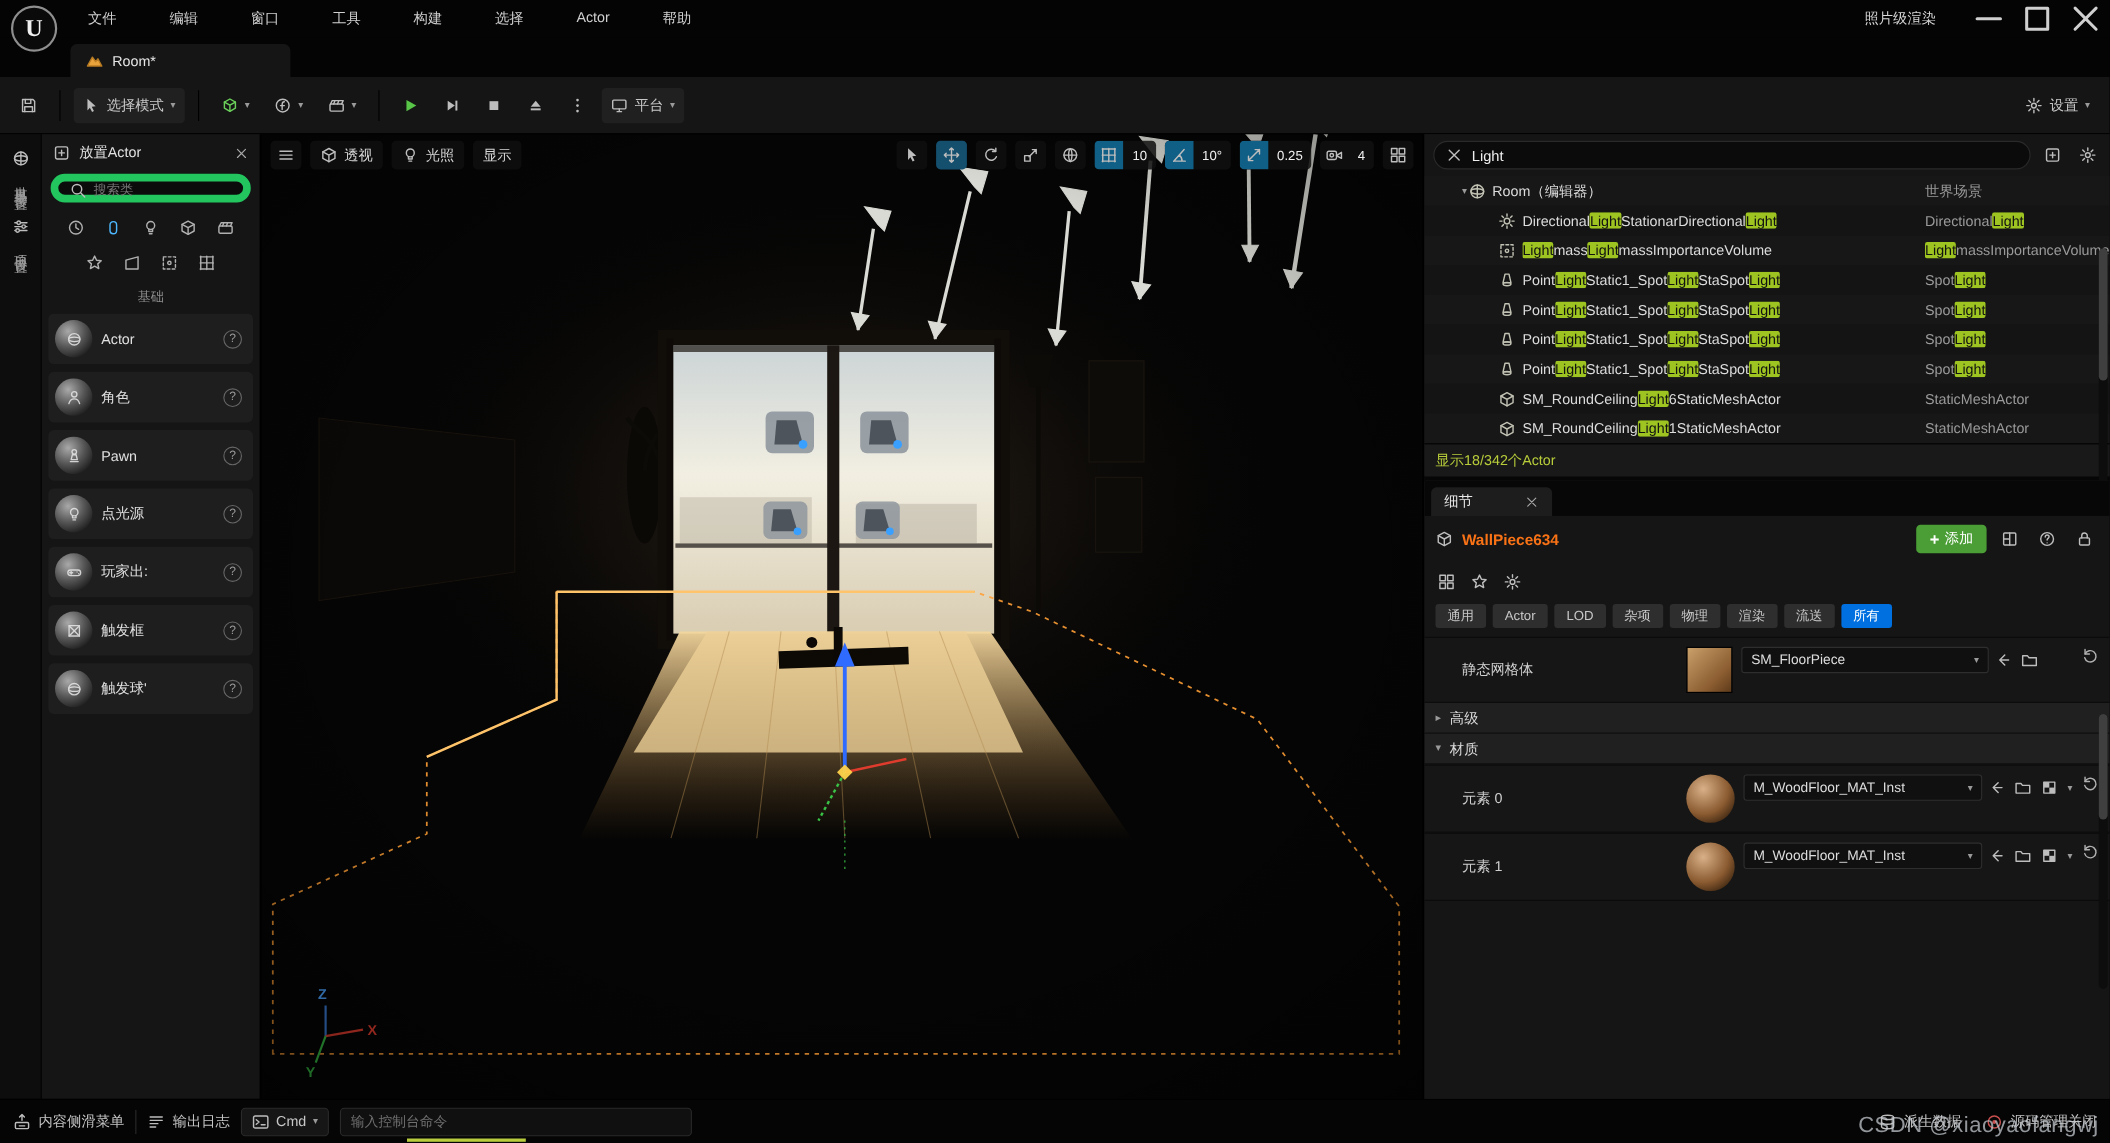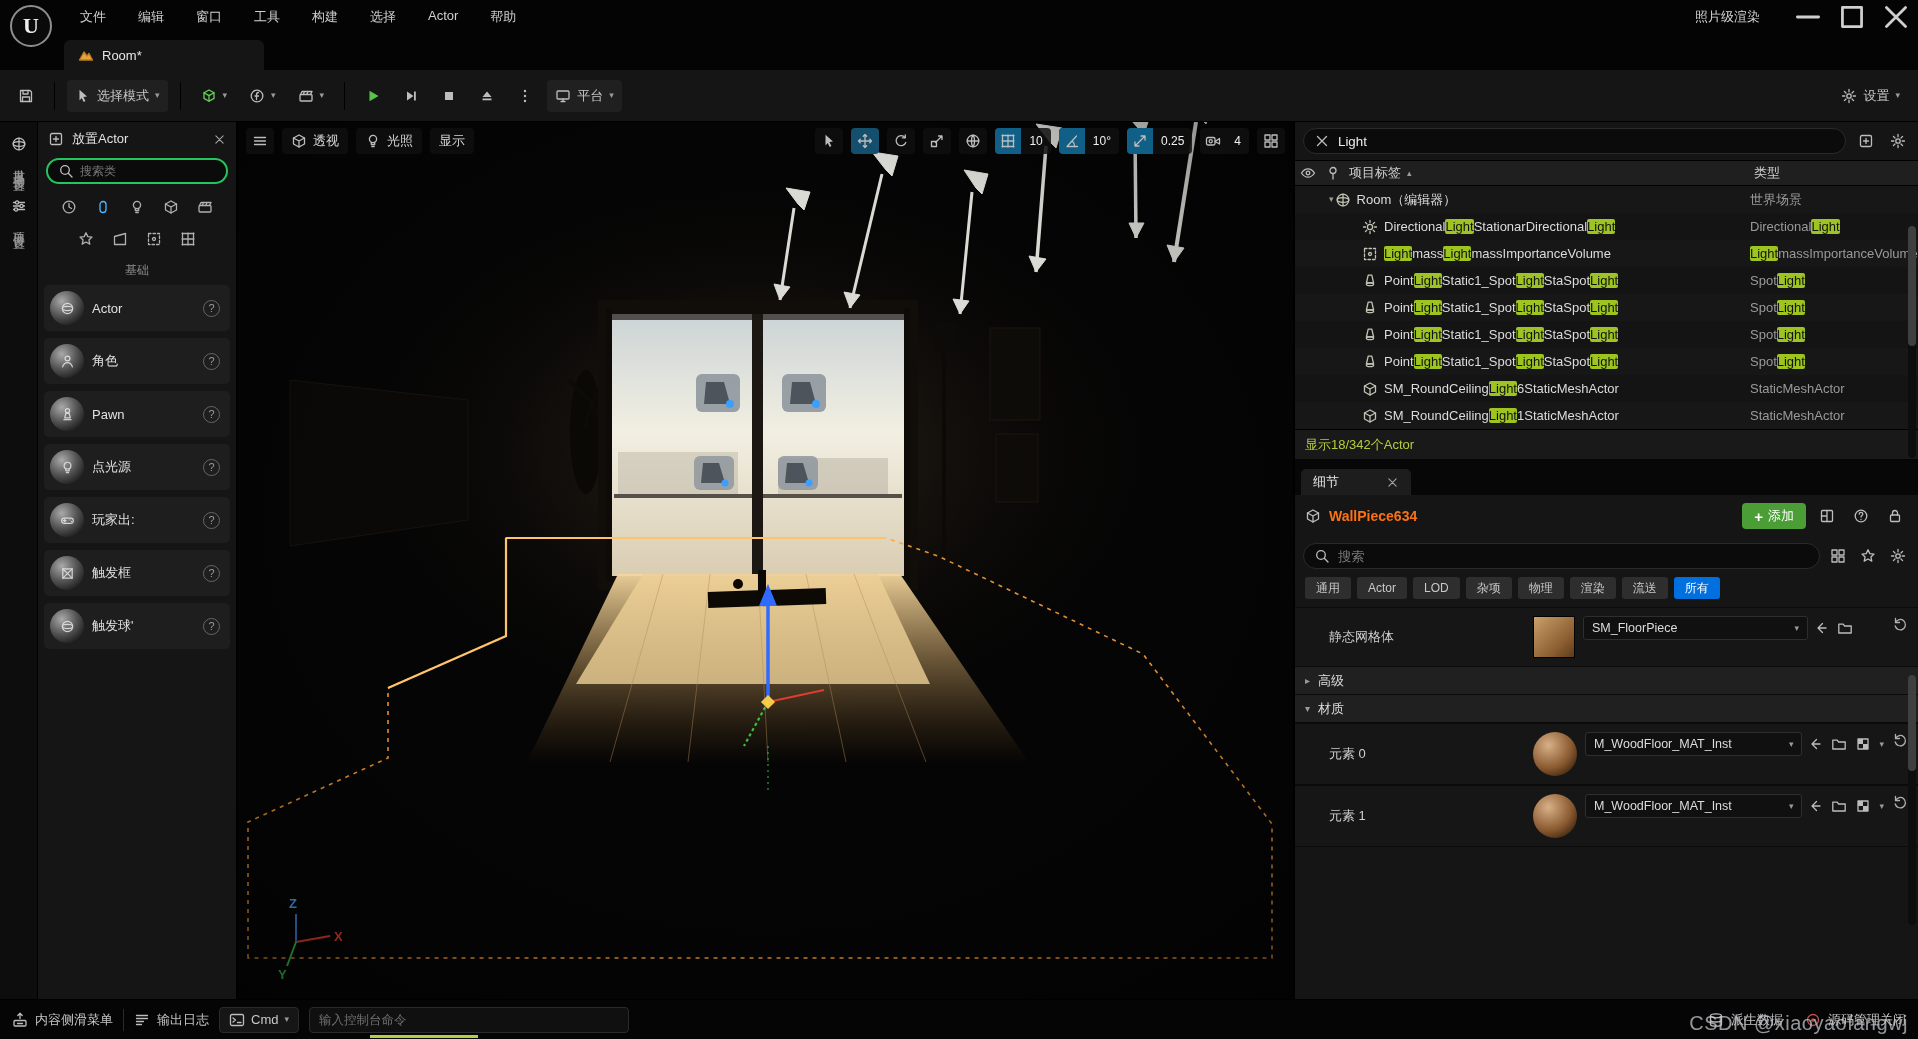--- a/index.html
+++ b/index.html
@@ -11,21 +11,21 @@
 html,body{background:#000}
 .app{position:relative;width:1918px;height:1039px;background:var(--bg0);color:var(--txt);font-size:13px;display:flex;flex-direction:column;overflow:hidden}
 svg{display:block}
 .i{display:inline-flex;width:16px;height:16px;flex:none;align-items:center;justify-content:center;color:#bdbdbd}
 .i svg{width:100%;height:100%;fill:none;stroke:currentColor;stroke-width:1.3;stroke-linecap:round;stroke-linejoin:round}
 .caret{font-size:9px;color:#9a9a9a;line-height:1}
 
 .menubar{height:34px;background:#040404;display:flex;align-items:center;padding-left:66px;flex:none;position:relative;z-index:5}
 .logo{position:absolute;left:10px;top:5px;width:42px;height:42px;border:2px solid #8f8f8f;border-radius:50%;display:flex;align-items:center;justify-content:center;background:#0a0a0a;z-index:6}
 .logo span{font-family:"Liberation Serif","DejaVu Serif",serif;font-size:22px;color:#f0f0f0;font-weight:bold}
-.menu-items{display:flex;gap:4px}
+.menu-items{display:flex;gap:20px}
 .menu-item{padding:4px 14px;color:#cfcfcf;cursor:default}
 .mb-right{margin-left:auto;display:flex;align-items:center;gap:26px}
 .mb-label{color:#d8d8d8}
 .win-btns{display:flex}
 .win-btns span{width:44px;height:34px;display:flex;align-items:center;justify-content:center;color:#cfcfcf;font-size:13px}
 
 .tabrow{height:36px;background:#040404;display:flex;align-items:flex-end;padding-left:64px;flex:none}
 .doc-tab{height:30px;min-width:200px;background:var(--bg1);border-radius:6px 6px 0 0;display:flex;align-items:center;gap:8px;padding:12px 14px;color:#e6e6e6}
 
 .toolbar{height:52px;background:var(--bg1);border-bottom:1px solid #000;display:flex;align-items:center;padding:0 10px;gap:6px;flex:none}
@@ -37,21 +37,21 @@
 
 .main{flex:1;display:flex;min-height:0}
 
 .rail{width:38px;background:#0d0d0d;border-right:1px solid #000;display:flex;flex-direction:column;align-items:center;padding-top:14px;gap:26px;flex:none}
 .rail-group{display:flex;flex-direction:column;align-items:center;gap:8px;color:#9a9a9a}
 .rail-group .vtext{writing-mode:vertical-rl;font-size:12px;letter-spacing:2px}
 
 .place{width:200px;background:var(--bg1);border-right:2px solid #000;display:flex;flex-direction:column;flex:none}
 .place-head{height:34px;display:flex;align-items:center;gap:8px;padding:0 10px;color:#e2e2e2}
 .place-head .x{margin-left:auto}
-.psearch{margin:2px 8px 8px;height:26px;background:#0b0b0b;border:2px solid #22c55e;border-radius:13px;display:flex;align-items:center;gap:6px;padding:0 10px}
+.psearch{margin:2px 8px 8px;height:26px;background:#0b0b0b;border:7px solid #22c55e;border-radius:13px;display:flex;align-items:flex-start;gap:6px;padding:0 10px}
 .psearch input{flex:1;background:transparent;border:none;outline:none;color:#ddd;font-size:12px;min-width:0}
 .psearch input::placeholder{color:#777}
 .cats{display:flex;flex-wrap:wrap;justify-content:center;gap:10px 12px;padding:4px 16px}
 .cat{width:22px;height:22px;display:flex;align-items:center;justify-content:center;color:#b0b0b0}
 .cat.active{color:#4db8ff}
 .psec{text-align:center;color:#8d8d8d;font-size:12px;margin:8px 0 6px}
 .pitems{padding:0 6px;display:flex;flex-direction:column;gap:7px;overflow:hidden}
 .pitem{height:46px;background:#1e1e1e;border-radius:5px;display:flex;align-items:center;flex:none}
 .pball{width:34px;height:34px;border-radius:50%;margin:0 8px 0 6px;background:radial-gradient(circle at 35% 30%,#a9a9a9,#565656 45%,#1b1b1b 82%);display:flex;align-items:center;justify-content:center;flex:none}
 .pball .i{color:#e8e8e8;opacity:.85;width:15px;height:15px}
@@ -809,43 +809,20 @@
             </span>
           <span class="obtn">
               <span class="i">
                 <svg viewBox="0 0 16 16">
                   <circle cx="8" cy="8" r="2.2"></circle>
                   <path d="M8 1.5v2.3M8 12.2v2.3M1.5 8h2.3M12.2 8h2.3M3.4 3.4 5 5M11 11l1.6 1.6M12.6 3.4 11 5M5 11l-1.6 1.6"></path>
                 </svg>
               </span>
             </span>
         </div>
-        <div class="ohead">
-          <span class="col-eye">
-              <span class="i">
-                <svg viewBox="0 0 16 16">
-                  <path d="M1.5 8S4.3 3.8 8 3.8 14.5 8 14.5 8 11.7 12.2 8 12.2 1.5 8 1.5 8z"></path>
-                  <circle cx="8" cy="8" r="1.8"></circle>
-                </svg>
-              </span>
-            </span>
-          <span class="col-pin">
-              <span class="i">
-                <svg viewBox="0 0 16 16">
-                  <circle cx="8" cy="5.5" r="3"></circle>
-                  <path d="M8 8.5V14"></path>
-                </svg>
-              </span>
-            </span>
-          <span class="col-label">
-            <span>项目标签</span>
-            <span class="caret">▴</span>
-          </span>
-          <span class="col-type">类型</span>
-        </div>
         <div id="outliner-rows">
           <div class="o-row">
             <span class="col-eye"></span>
             <span class="o-ind root"></span>
             <span class="caret">▾</span>
             <span class="i o-ico">
                 <svg viewBox="0 0 16 16">
                   <circle cx="8" cy="8" r="5.8"></circle>
                   <ellipse cx="8" cy="8" rx="5.8" ry="2.4"></ellipse>
                   <path d="M8 2.2v11.6"></path>
@@ -1003,29 +980,20 @@
           <span class="dico">
               <span class="i">
                 <svg viewBox="0 0 16 16">
                   <rect x="3.5" y="7" width="9" height="6.5" rx="1"></rect>
                   <path d="M5.5 7V5a2.5 2.5 0 0 1 5 0v2"></path>
                 </svg>
               </span>
             </span>
         </div>
         <div class="dsearch-row">
-          <div class="dsearch">
-            <span class="i">
-                <svg viewBox="0 0 16 16">
-                  <circle cx="7" cy="7" r="4.3"></circle>
-                  <path d="M10.3 10.3 14 14"></path>
-                </svg>
-              </span>
-            <input placeholder="搜索" style="">
-          </div>
           <span class="obtn">
               <span class="i">
                 <svg viewBox="0 0 16 16">
                   <rect x="2" y="2" width="5" height="5"></rect>
                   <rect x="9" y="2" width="5" height="5"></rect>
                   <rect x="2" y="9" width="5" height="5"></rect>
                   <rect x="9" y="9" width="5" height="5"></rect>
                 </svg>
               </span>
             </span>

